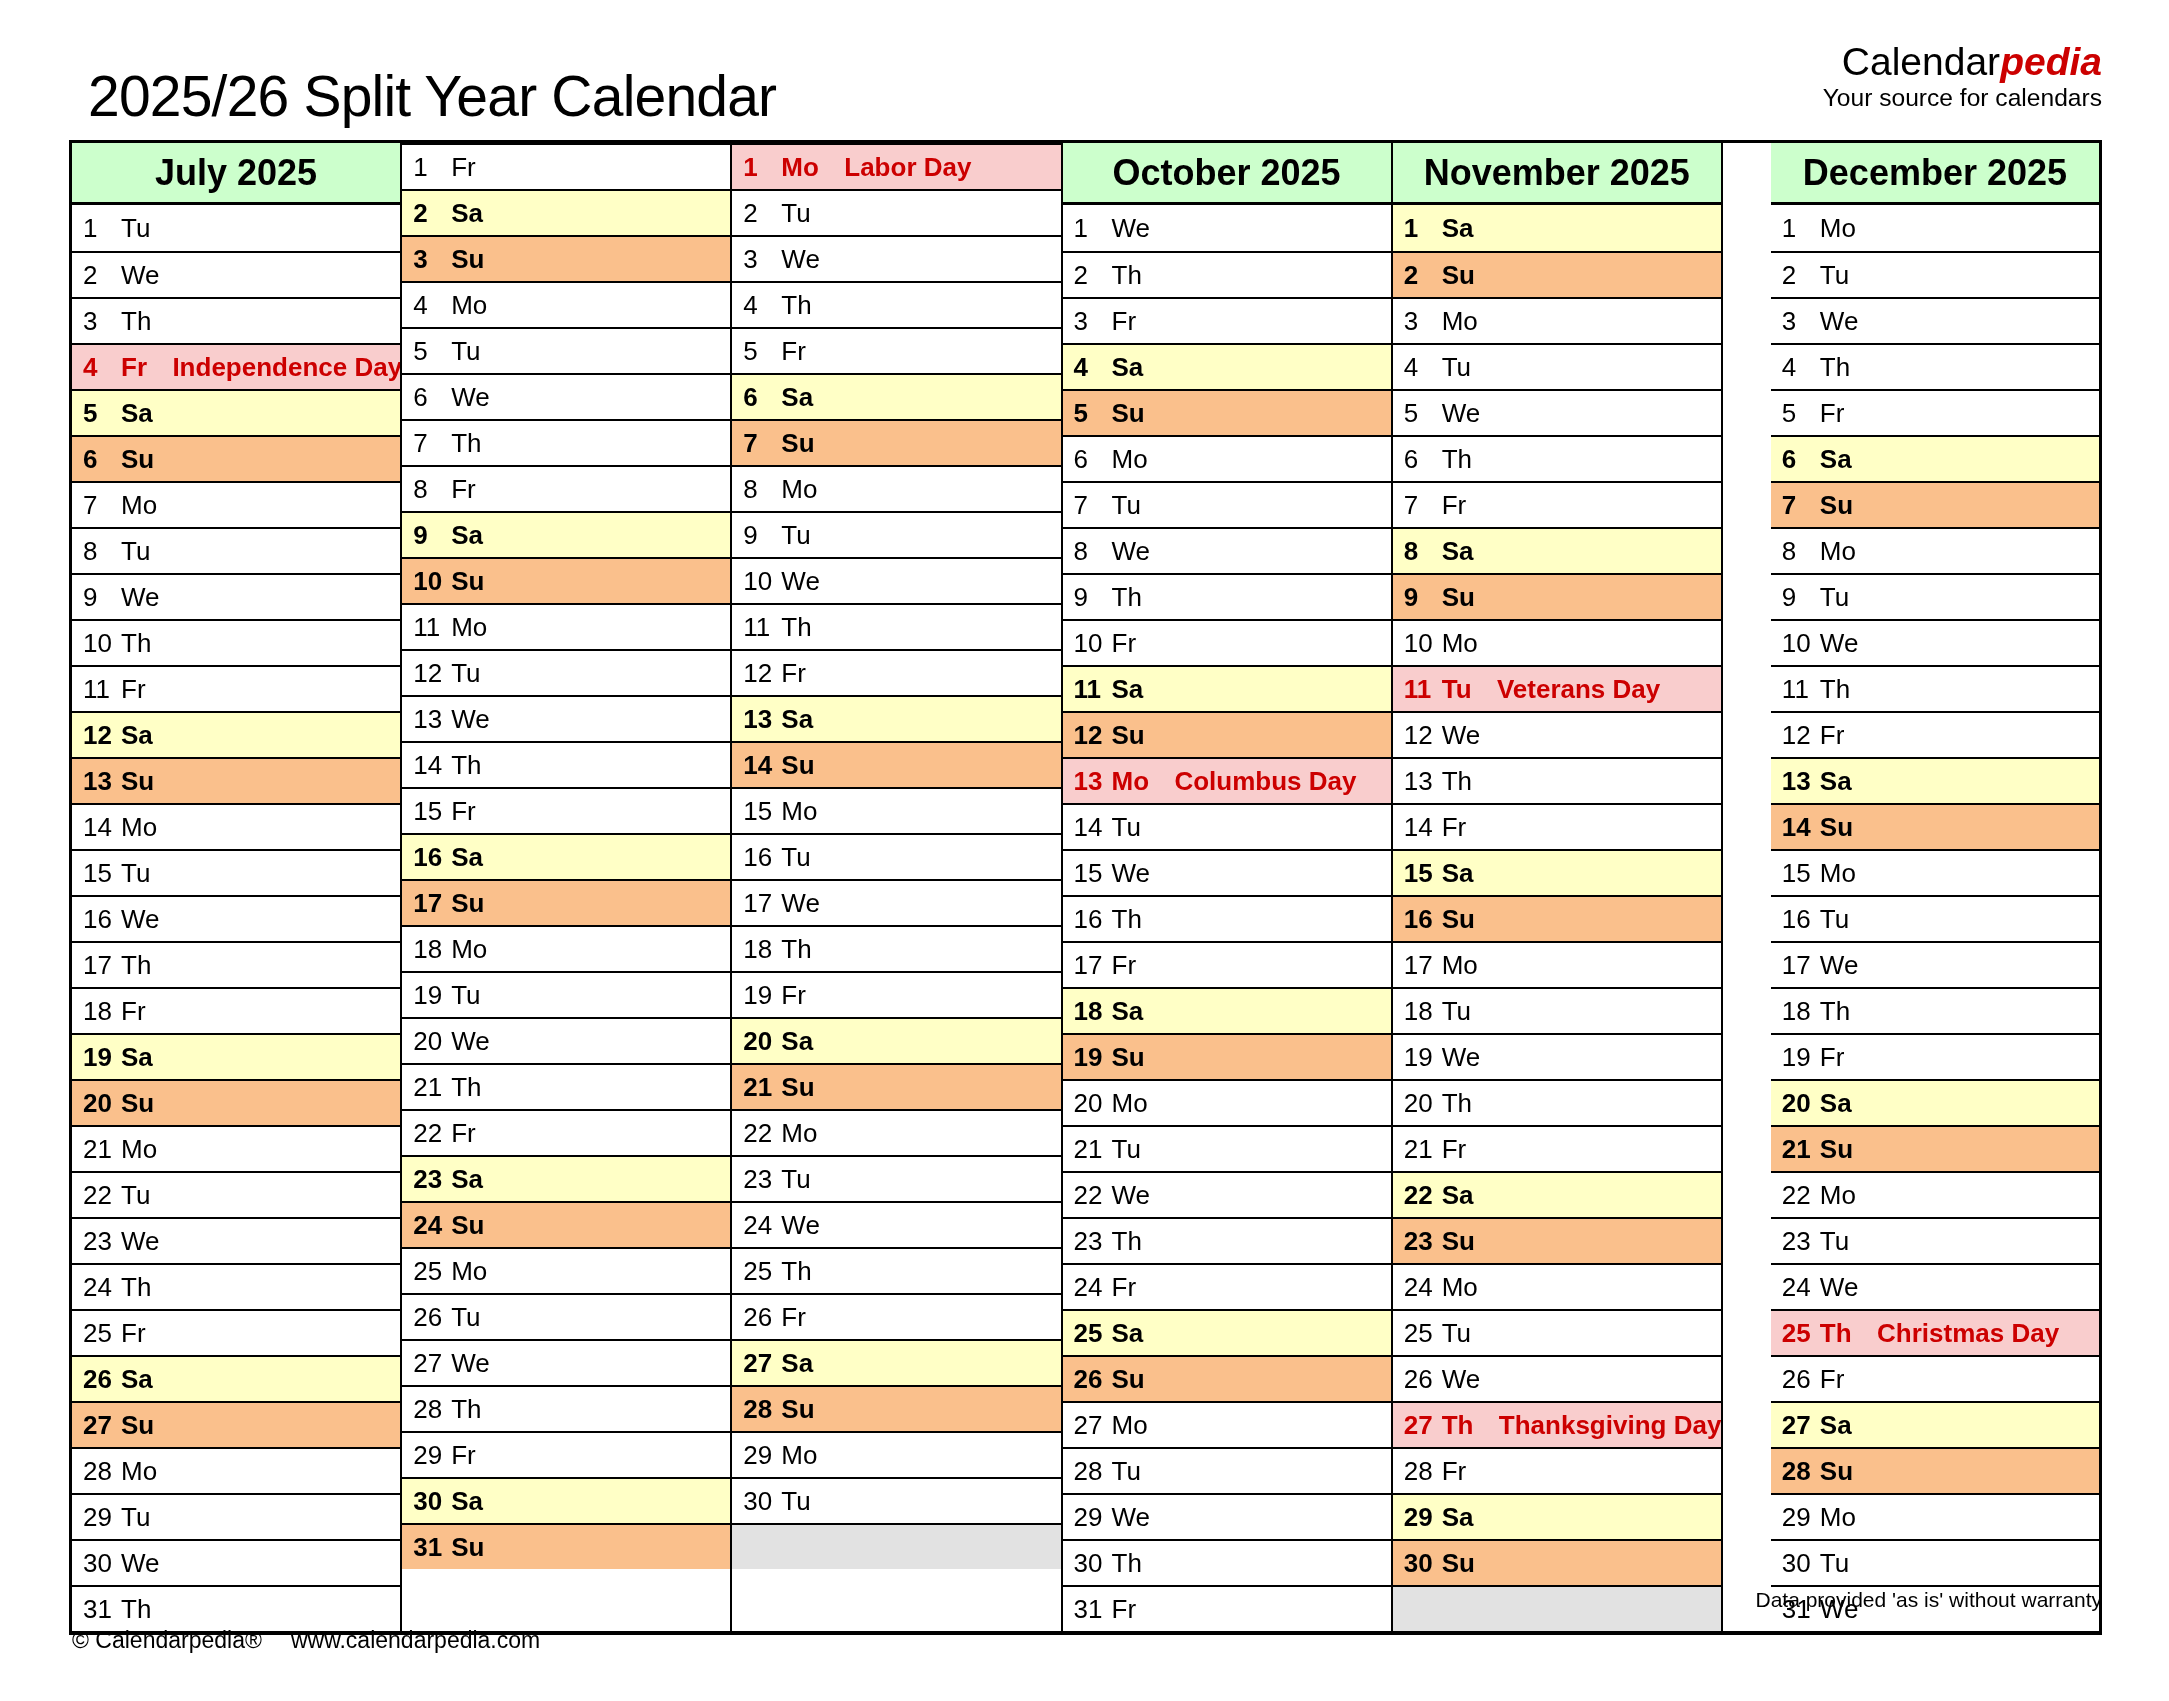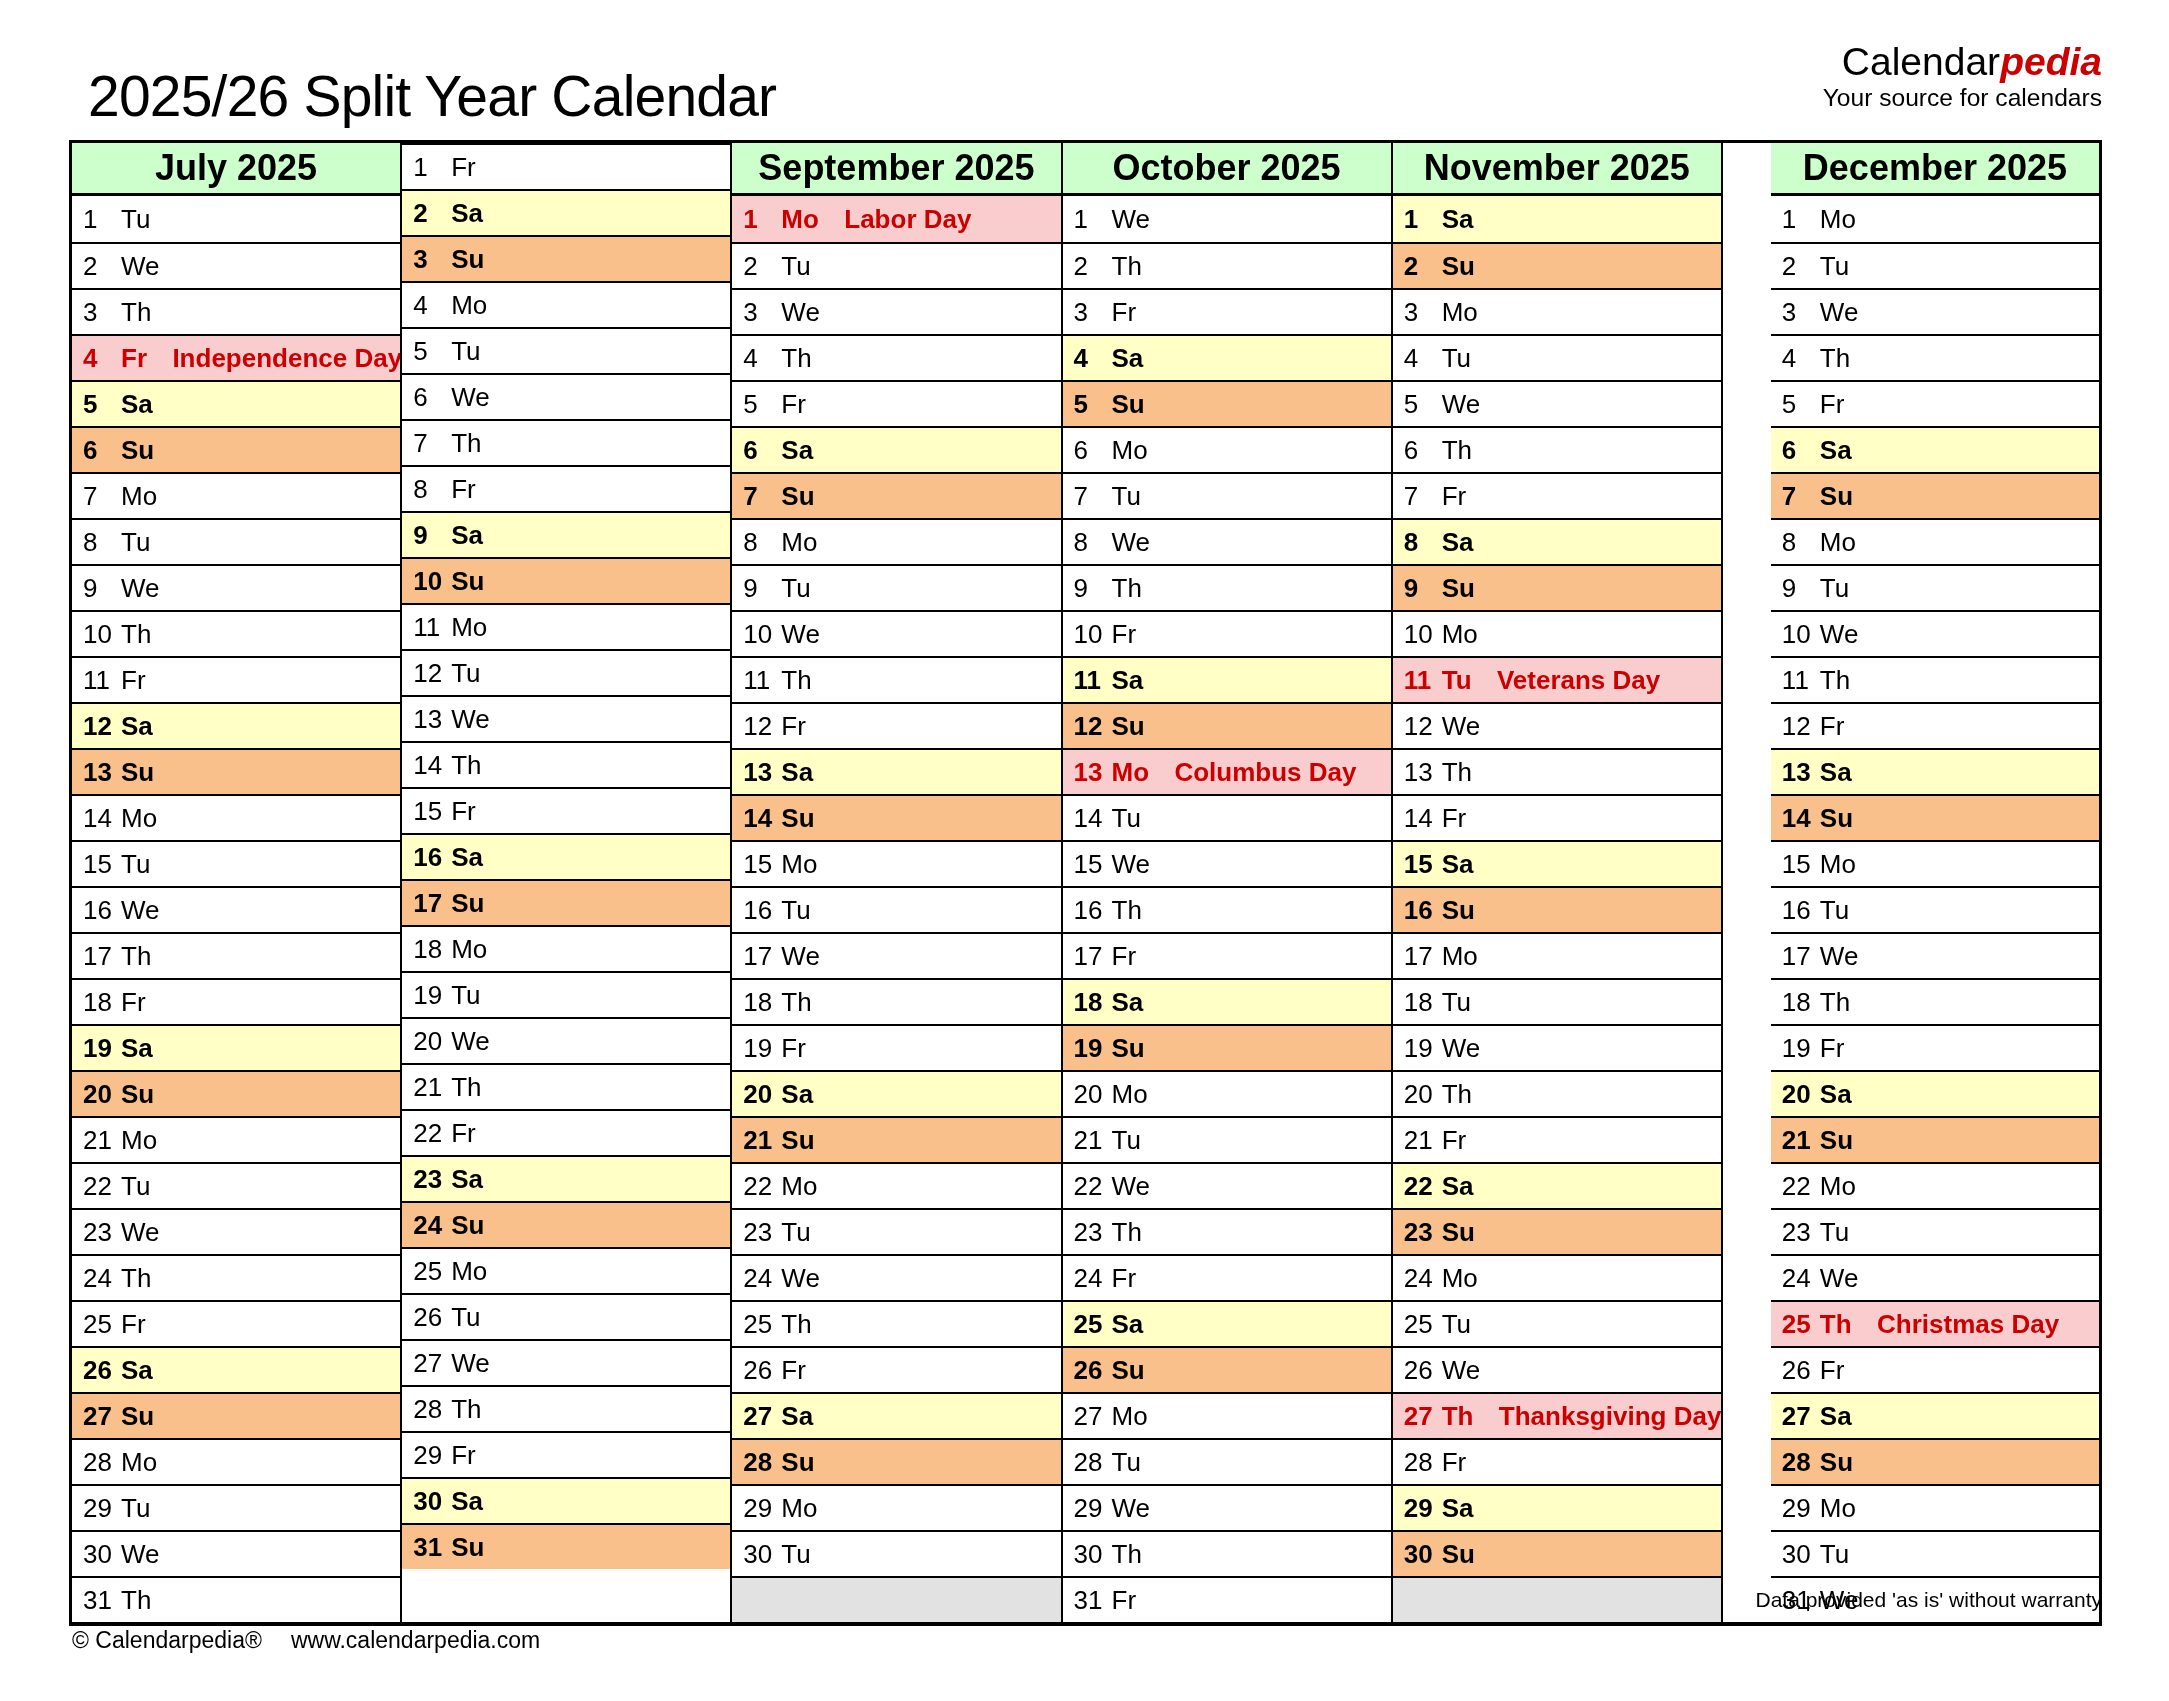--- a/index.html
+++ b/index.html
@@ -29,21 +29,21 @@
   .logo .tagline{font-size:24.6px;margin-top:5.1px;}
 
   .calendar{
     position:absolute;left:69px;top:140px;width:2033px;
     border:3.4px solid var(--border);border-bottom-width:4.2px;
     display:flex;background:#fff;
   }
   .month{flex:1 1 0;border-right:2.5px solid var(--border);display:flex;flex-direction:column;min-width:0;}
   .month:last-child{border-right:none;padding-left:48px;}
   .month-header{
-    height:53px;border-bottom:3.4px solid var(--border);
+    height:62px;border-bottom:3.4px solid var(--border);
     background:var(--header-bg);
     display:flex;align-items:center;justify-content:center;
     font-size:36px;font-weight:bold;white-space:nowrap;
   }
   .day{
     height:46px;border-top:2.5px solid var(--border);
     display:flex;align-items:center;
     padding-left:11px;font-size:26px;line-height:1;
     white-space:nowrap;overflow:hidden;
   }
@@ -321,21 +321,20 @@
       <div class="day sat">
         <span class="num">30</span>
         <span class="wd">Sa</span>
       </div>
       <div class="day sun">
         <span class="num">31</span>
         <span class="wd">Su</span>
       </div>
     </div>
     <div class="month">
-      <div class="month-header">September 2025</div>
       <div class="day holiday">
         <span class="num">1</span>
         <span class="wd">Mo</span>
         <span class="hol">Labor Day</span>
       </div>
       <div class="day">
         <span class="num">2</span>
         <span class="wd">Tu</span>
       </div>
       <div class="day">

